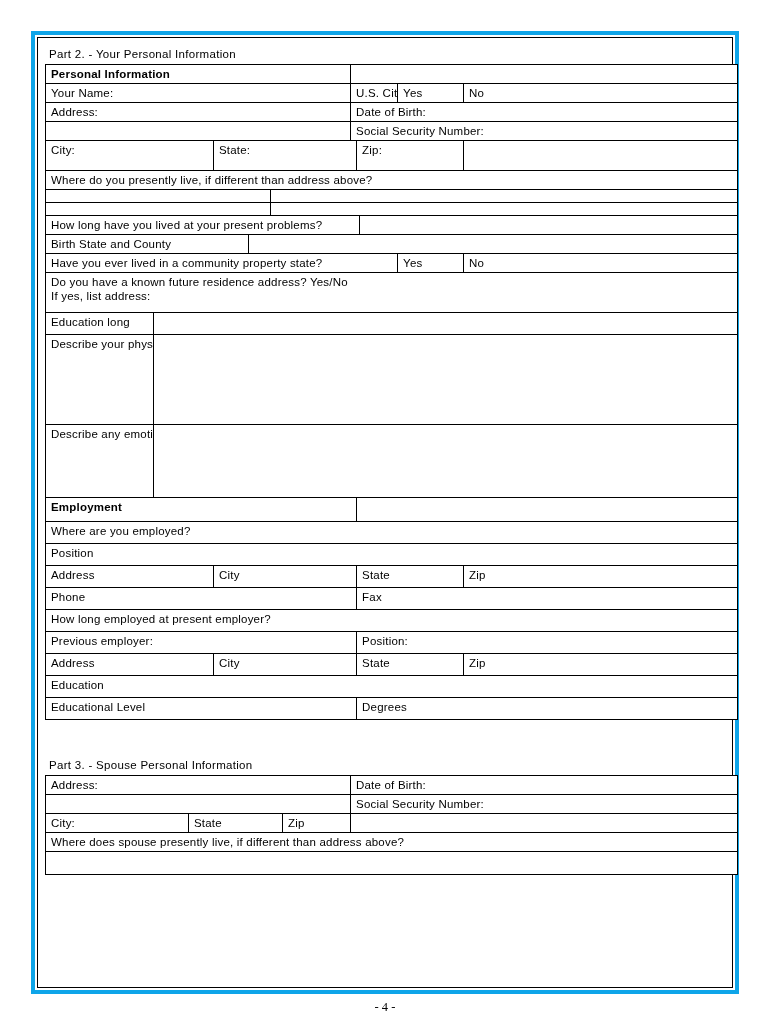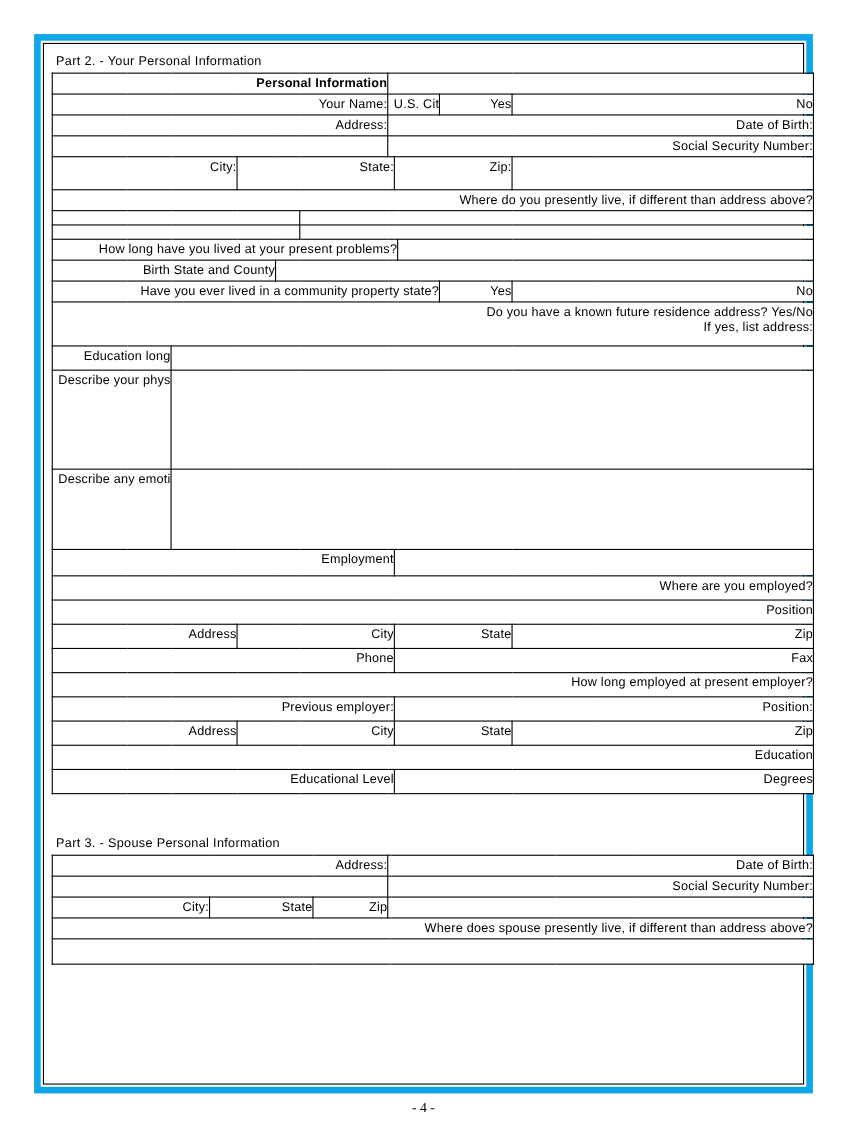--- a/index.html
+++ b/index.html
@@ -15,21 +15,21 @@
     overflow: hidden;
   }
 
   
   .page-sheet {
     position: absolute;
     left: 31px;
     top: 31px;
     width: 708px;
     height: 963px;
-    border: 6px solid #0ea5e9;
+    border: 4px solid #0ea5e9;
     box-sizing: border-box;
     background: #fff;
   }
   .page-inner {
     position: absolute;
     left: 2px;
     top: 2px;
     right: 2px;
     bottom: 2px;
     border: 1px solid #000;
@@ -50,21 +50,20 @@
     letter-spacing: .3px;
     padding: 0 0 2px 4px;
     white-space: nowrap;
   }
 
   
   table.form {
     border-collapse: collapse;
     width: 692px;
     table-layout: fixed;
-    text-align: right;
   }
   table.form td {
     border: 1px solid #000;
     font-size: 11.5px;
     line-height: 14px;
     letter-spacing: .2px;
     padding: 2px 0 2px 5px;
     vertical-align: top;
     background: #fff;
     overflow: hidden;
@@ -75,21 +74,21 @@
     font-weight: bold;
     letter-spacing: .9px;
   }
   td.hdr-dark {
     background: #8a8a8a;
   }
   td.shade {
     background: #8a8a8a;
   }
   td.bold {
-    font-weight: normal;
+    font-weight: bold;
     letter-spacing: .9px;
   }
   td.wrapcell {
     white-space: normal;
     line-height: 15.5px;
   }
   td.blank { padding: 0; }
 
   .spacer-between {
     height: 38px;

